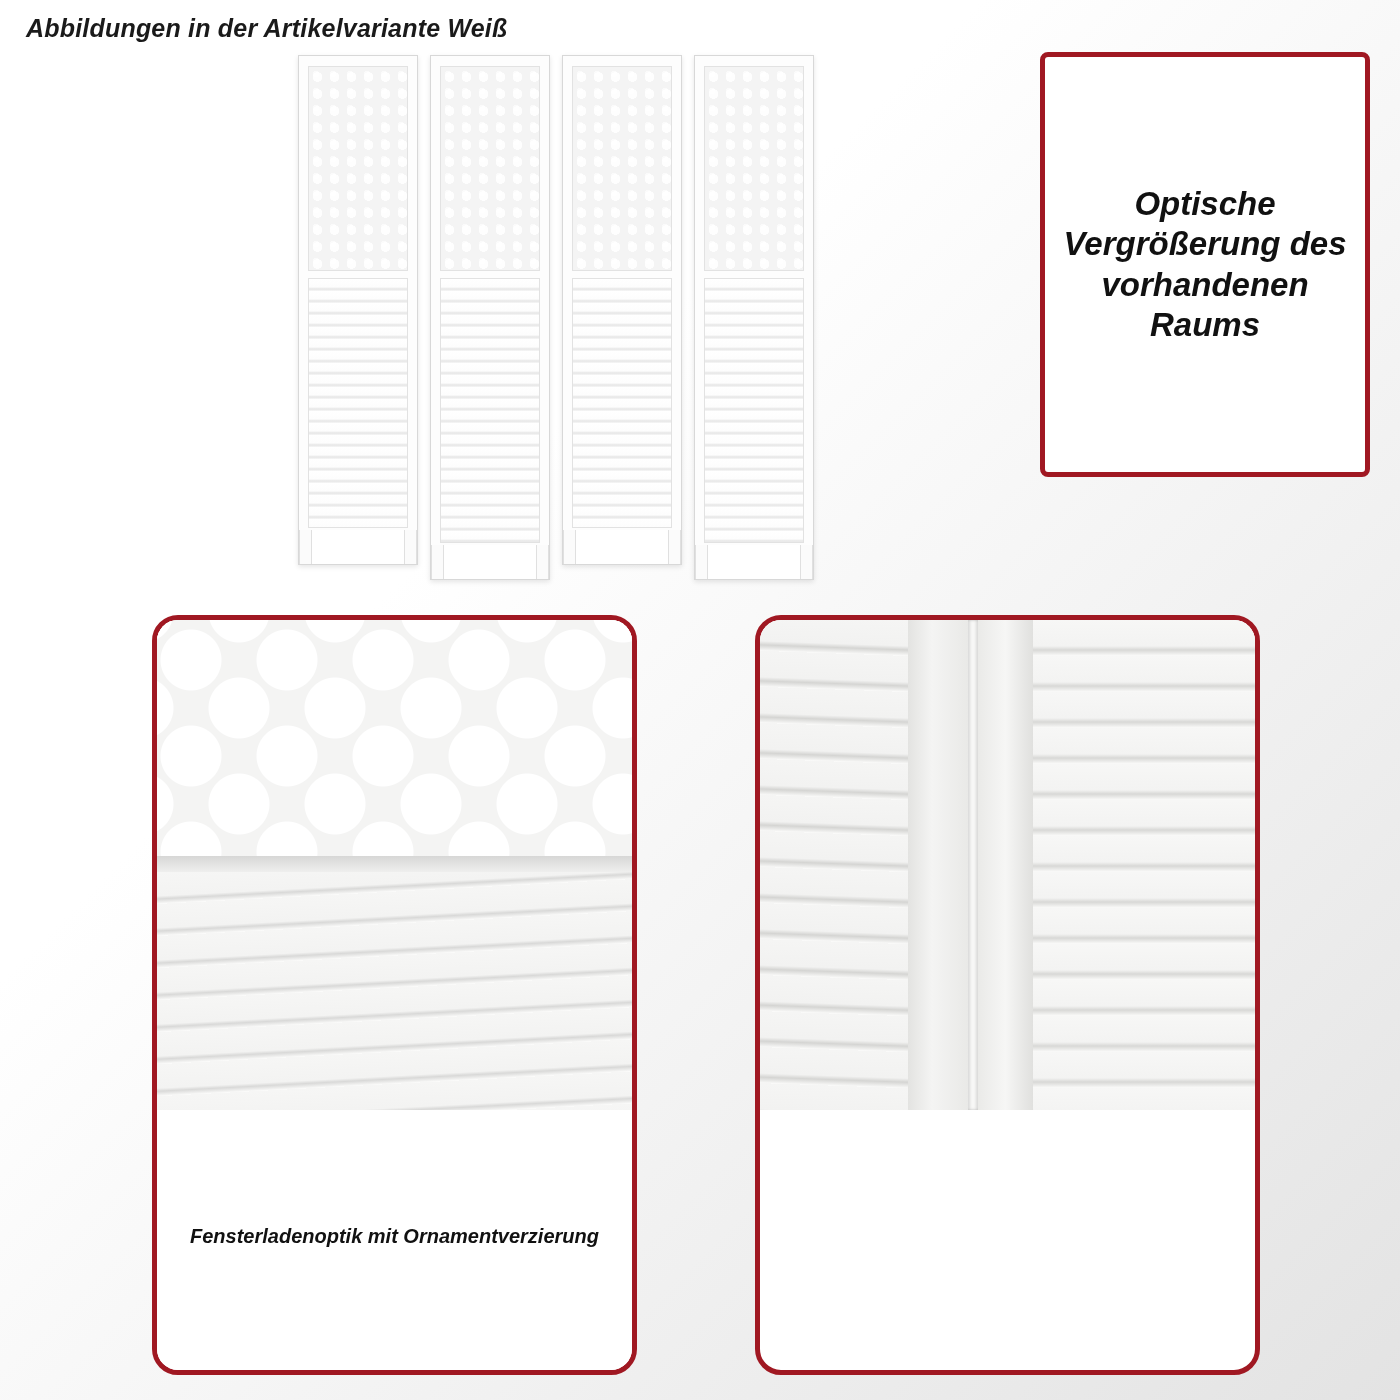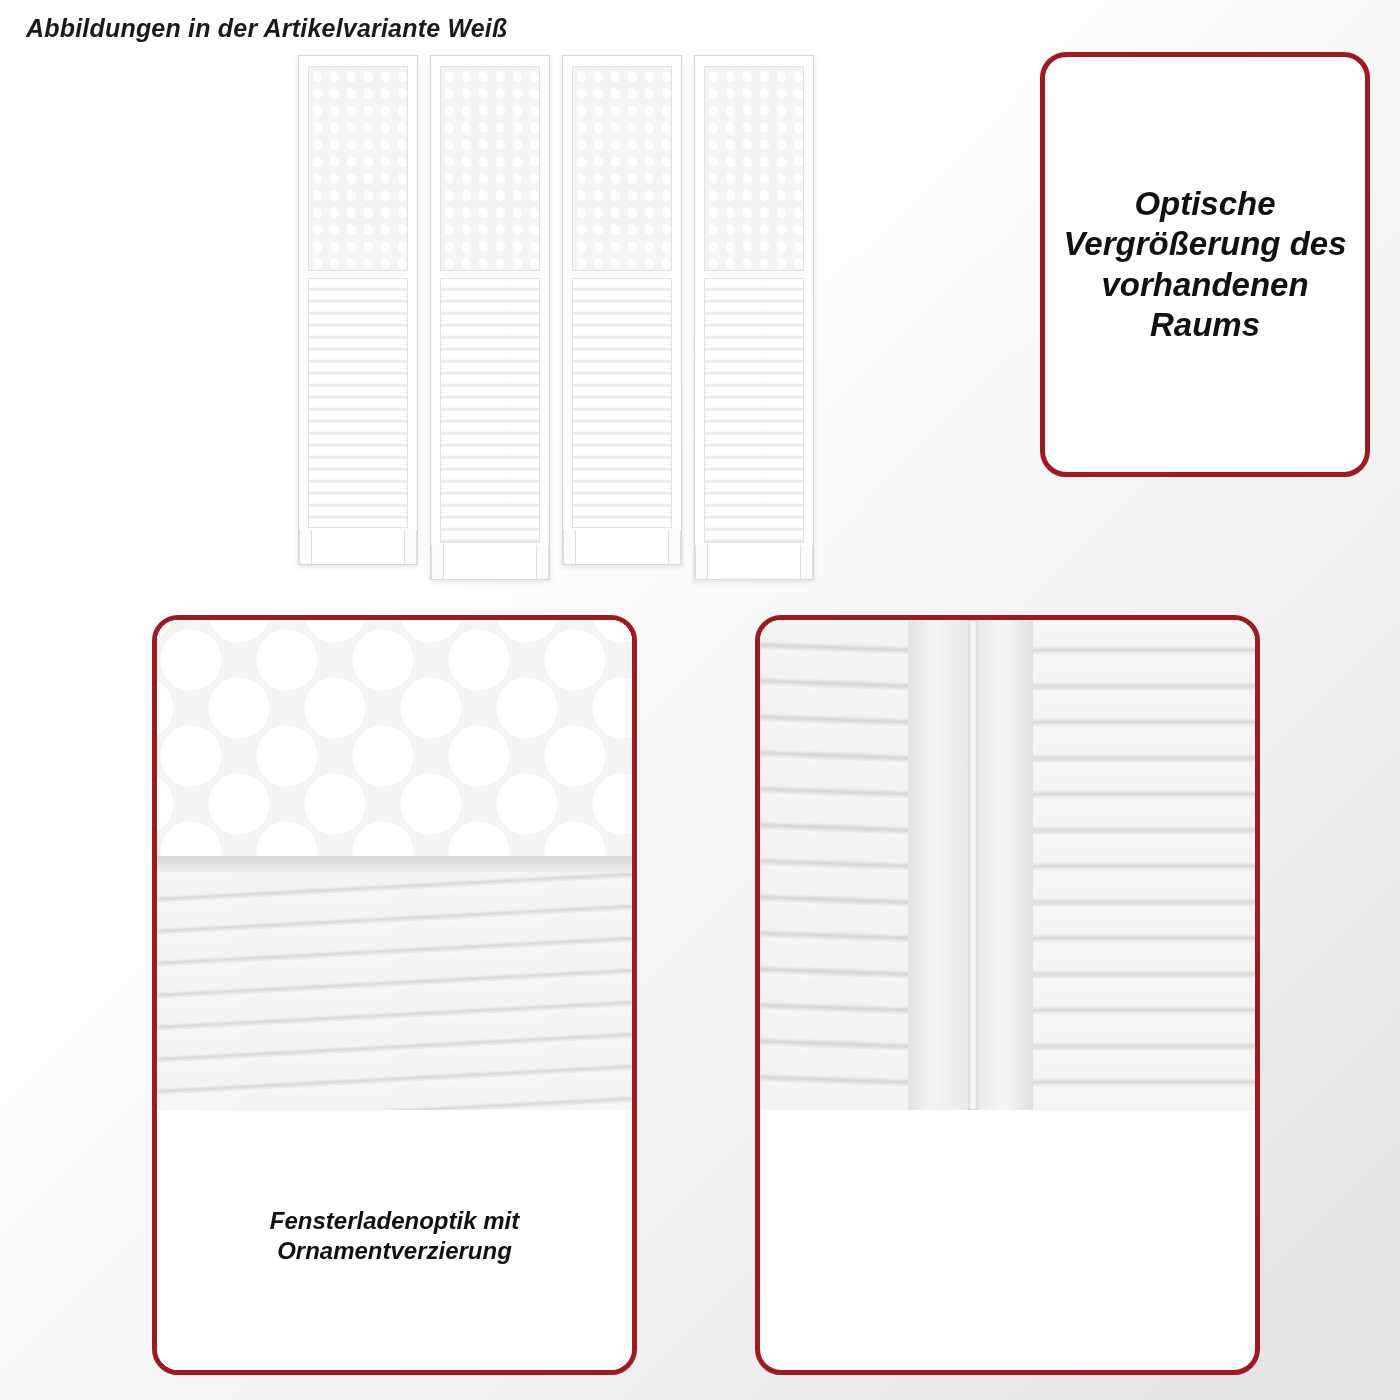--- a/index.html
+++ b/index.html
@@ -122,21 +122,21 @@
   .leg-gap::after { right: -9px; }
 
   
   .callout-top {
     position: absolute;
     left: 1040px;
     top: 52px;
     width: 330px;
     height: 425px;
     border: 5px solid #A01822;
-    border-radius: 26px;
+    border-radius: 8px;
     background: #ffffff;
     display: flex;
     align-items: center;
     justify-content: center;
     box-sizing: border-box;
   }
   .callout-top .txt {
     font-size: 33px;
     font-weight: bold;
     font-style: italic;
@@ -173,21 +173,21 @@
     height: 490px;
     position: relative;
     overflow: hidden;
   }
   .caption {
     flex: 1 1 auto;
     display: flex;
     align-items: center;
     justify-content: center;
     text-align: center;
-    font-size: 24px;
+    font-size: 20px;
     font-weight: bold;
     font-style: italic;
     line-height: 1.24;
     color: #111;
     padding: 4px 10px 12px;
     background: #ffffff;
   }
 
   
   .closeup-orn {

